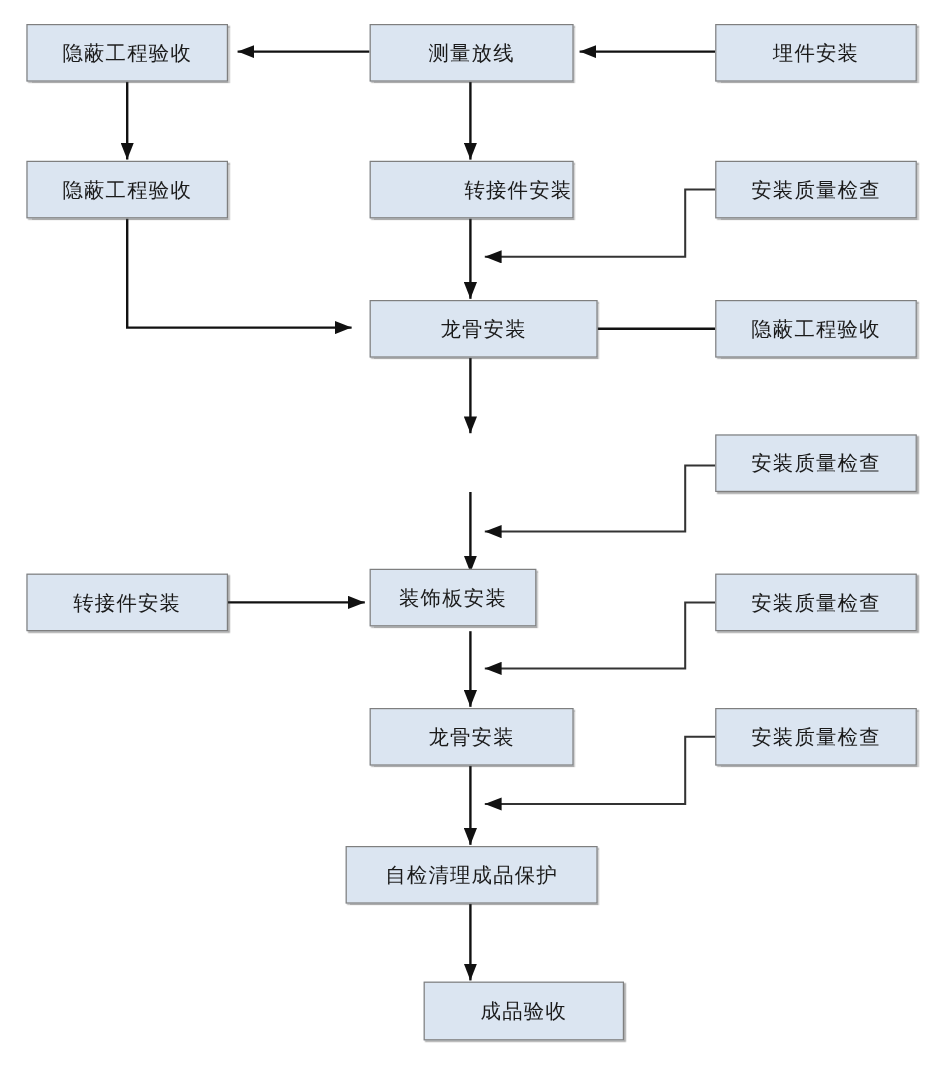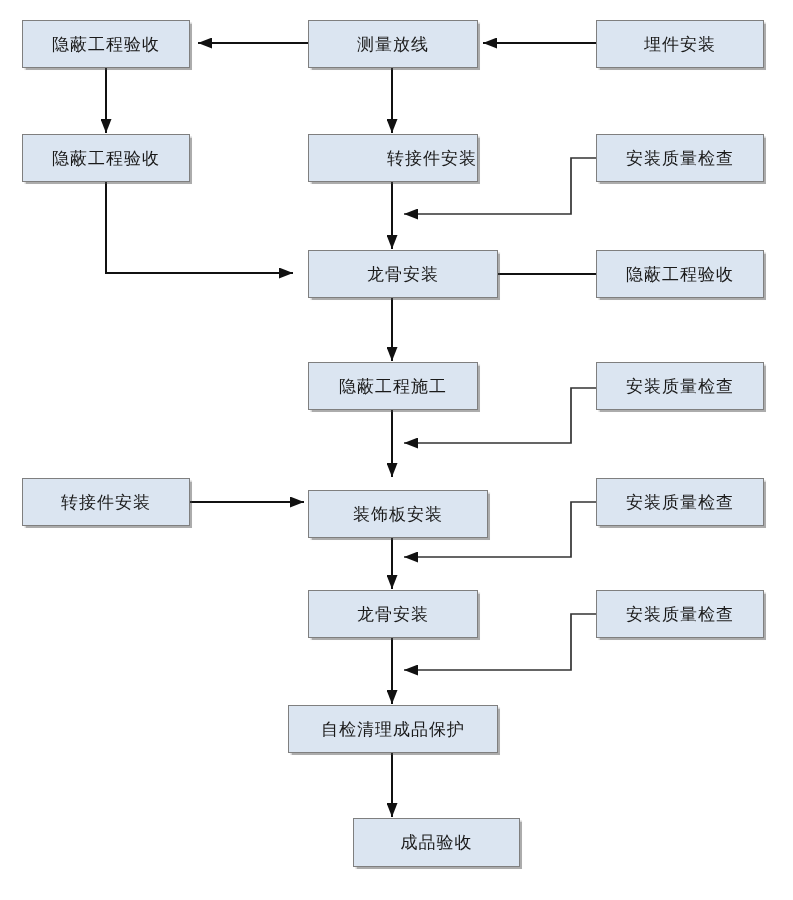--- a/index.html
+++ b/index.html
@@ -104,31 +104,28 @@
     <span>安装质量检查</span>
   </div>
 
   <div class="node" style="left:308px; top:250px; width:190px; height:48px;">
     <span>龙骨安装</span>
   </div>
   <div class="node" style="left:596px; top:250px; width:168px; height:48px;">
     <span>隐蔽工程验收</span>
   </div>
 
-  <div class="node" style="left:308px; top:362px; width:170px; height:48px;">
-    <span>隐蔽工程施工</span>
-  </div>
   <div class="node" style="left:596px; top:362px; width:168px; height:48px;">
     <span>安装质量检查</span>
   </div>
 
   <div class="node" style="left:22px;  top:478px; width:168px; height:48px;">
     <span>转接件安装</span>
   </div>
-  <div class="node" style="left:308px; top:490px; width:180px; height:48px;">
+  <div class="node" style="left:308px; top:474px; width:139px; height:48px;">
     <span>装饰板安装</span>
   </div>
   <div class="node" style="left:596px; top:478px; width:168px; height:48px;">
     <span>安装质量检查</span>
   </div>
 
   <div class="node" style="left:308px; top:590px; width:170px; height:48px;">
     <span>龙骨安装</span>
   </div>
   <div class="node" style="left:596px; top:590px; width:168px; height:48px;">

